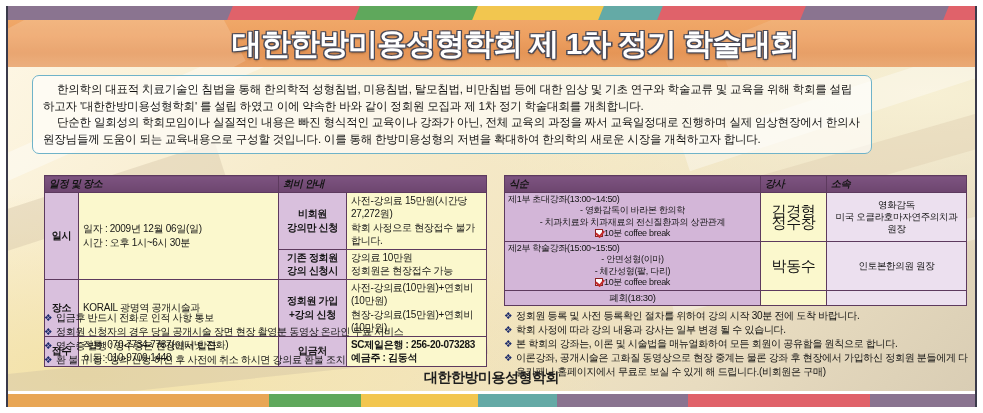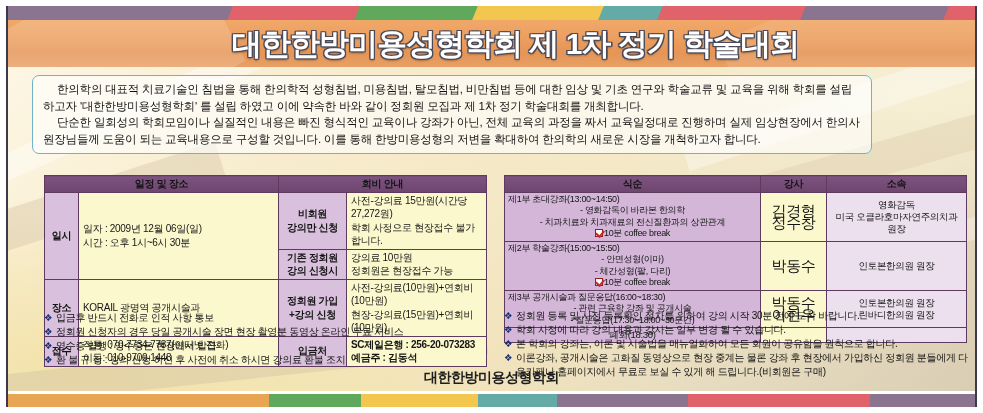--- a/index.html
+++ b/index.html
@@ -139,23 +139,24 @@
     color: #151515;
     vertical-align: middle;
     letter-spacing: -0.3px;
     overflow: hidden;
   }
   th.hdr {
     background: linear-gradient(180deg,#7d5480 0%, #6d456f 100%);
     color: #ffffff;
     font-size: 10.5px;
     font-weight: bold;
-    text-align: center;
+    text-align: left;
     height: 13px;
     padding: 0;
+    font-style: italic;
   }
   td.lbl {
     background: #d9c0dd;
     text-align: center;
     font-weight: bold;
     font-size: 10px;
   }
   td.val-y { background: #fbf8cd; }
   td.val-w { background: #fbf8cd; font-weight: bold; }
 
@@ -404,35 +405,20 @@
             </div>
           </td>
           <td class="spk">
             <div>박동수</div>
           </td>
           <td class="aff">
             <div>인토본한의원 원장</div>
           </td>
         </tr>
 
-        <tr>
-          <td class="prog">
-            <div class="prog-title">제3부 공개시술과 질문응답(16:00~18:30)</div>
-            <div class="prog-sub">- 관련 근육학 강좌 및 공개시술</div>
-            <div class="prog-sub">- 질문응답(17:30~18:00~30분간)</div>
-          </td>
-          <td class="spk">
-            <div>박동수</div>
-            <div>이현우</div>
-          </td>
-          <td class="aff">
-            <div>인토본한의원 원장</div>
-            <div>린바디한의원 원장</div>
-          </td>
-        </tr>
 
         <tr>
           <td class="closing">폐회(18:30)</td>
           <td class="spk">&nbsp;</td>
           <td class="aff">&nbsp;</td>
         </tr>
       </tbody>
     </table>
 
     <div class="notes notes-left" id="notes-left">

